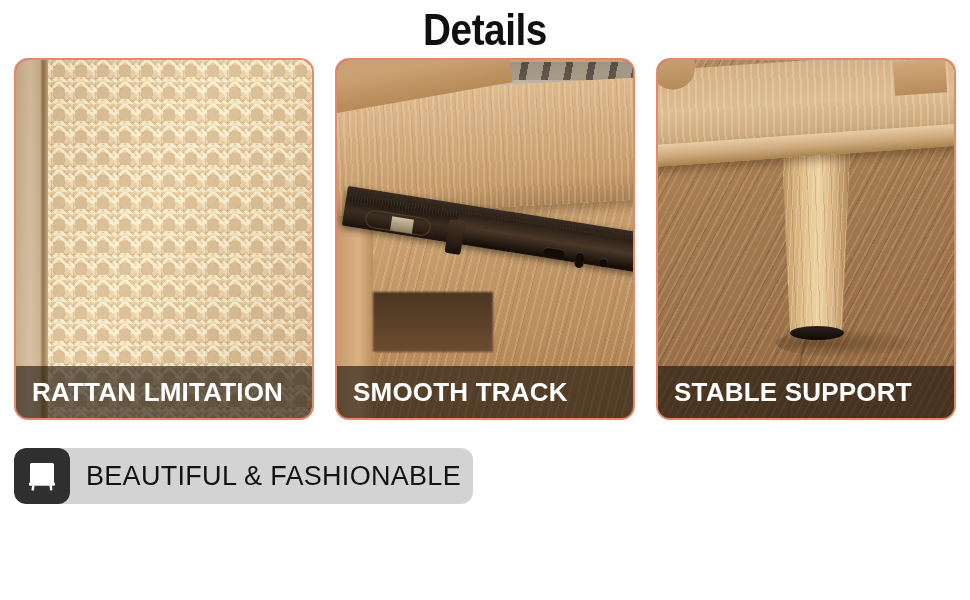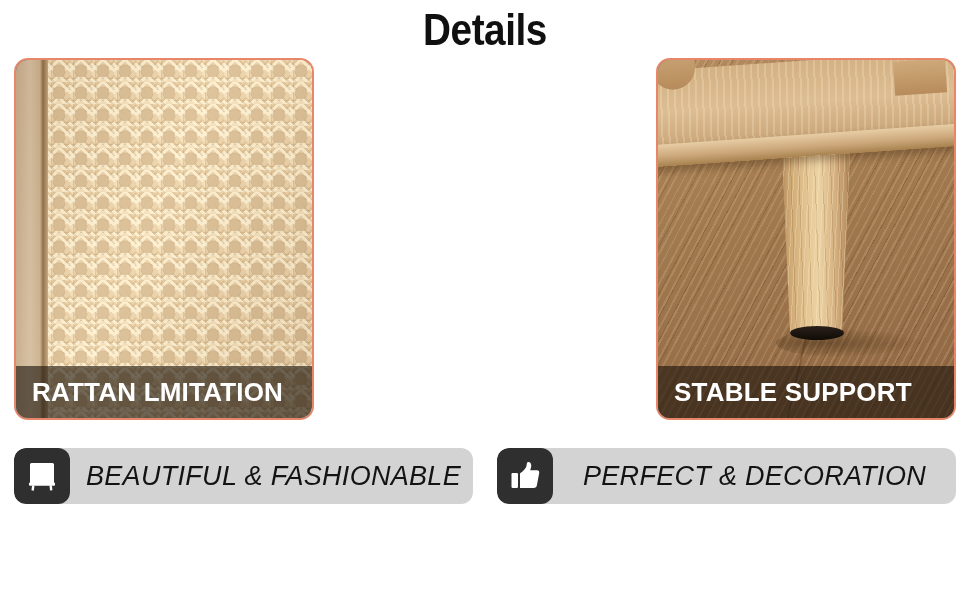--- a/index.html
+++ b/index.html
@@ -318,21 +318,20 @@
   .badge-icon svg { display: block; }
   .badge-label {
     flex: 1 1 auto;
     text-align: center;
     font-size: 27px;
     color: #131313;
     letter-spacing: 0.3px;
     line-height: 1;
     padding: 0 10px;
     white-space: nowrap;
-    font-style: italic;
   }
   .badge-label.align-left { text-align: left; padding-left: 16px; }
 </style>
 </head>
 <body>
 
 <div class="page-title">Details</div>
 
 <div class="panel-row">
 
@@ -340,20 +339,43 @@
     <div class="panel-photo">
       <div class="rattan-base"></div>
       <div class="rattan-weave"></div>
       <div class="rattan-shade"></div>
     </div>
     <div class="caption">
       <span class="caption-text">RATTAN LMITATION</span>
     </div>
   </div>
 
+  <div class="panel">
+    <div class="panel-photo">
+      <div class="drawer-bg"></div>
+      <div class="drawer-backwall"></div>
+      <div class="drawer-backwall-rail"></div>
+      <div class="wood-lower"></div>
+      <div class="wood-left-post"></div>
+      <div class="cavity"></div>
+      <div class="drawer-front"></div>
+      <div class="drawer-topedge"></div>
+      <div class="slide-rail"></div>
+      <div class="slide-rail-2"></div>
+      <div class="rail-slot"></div>
+      <div class="rail-chip"></div>
+      <div class="rail-lever"></div>
+      <div class="rail-hole h1"></div>
+      <div class="rail-hole h2"></div>
+      <div class="rail-hole h3"></div>
+    </div>
+    <div class="caption">
+      <span class="caption-text">SMOOTH TRACK</span>
+    </div>
+  </div>
 
   <div class="panel">
     <div class="panel-photo">
       <div class="floor"></div>
       <div class="floor-seam"></div>
       <div class="leg-shadow"></div>
       <div class="leg"></div>
       <div class="leg-foot"></div>
       <div class="shelf-slab">
         <div class="shelf-knob"></div>
@@ -375,25 +397,16 @@
       <svg width="34" height="34" viewBox="0 0 34 34">
         <rect x="5" y="4" width="24" height="22" rx="1.5" fill="#ffffff"></rect>
         <rect x="4" y="23.5" width="26" height="3.2" rx="1" fill="#ffffff"></rect>
         <rect x="7" y="26.5" width="2.4" height="5" fill="#ffffff" transform="rotate(7 8 27)"></rect>
         <rect x="24.5" y="26.5" width="2.4" height="5" fill="#ffffff" transform="rotate(-7 25 27)"></rect>
       </svg>
     </div>
     <span class="badge-label align-left">BEAUTIFUL &amp; FASHIONABLE</span>
   </div>
 
-  <div class="badge">
-    <div class="badge-icon">
-      <svg width="34" height="34" viewBox="0 0 34 34">
-        <rect x="3.5" y="14" width="6.5" height="15" rx="1.2" fill="#ffffff"></rect>
-        <path d="M12 14.5 C12 14.5 17.5 10.5 18.4 7.2 C19 4.8 18.6 3 20.3 3 C22.4 3 23.6 5 23.2 7.6 C22.95 9.2 22.2 11.2 22.2 11.2 L29 11.2 C30.6 11.2 31.6 12.5 31.2 14 L28.9 26.3 C28.6 28 27.4 29 25.8 29 L12 29 Z" fill="#ffffff"></path>
-      </svg>
-    </div>
-    <span class="badge-label">PERFECT &amp; DECORATION</span>
-  </div>
 
 
 
 </div>
 
 </body></html>

